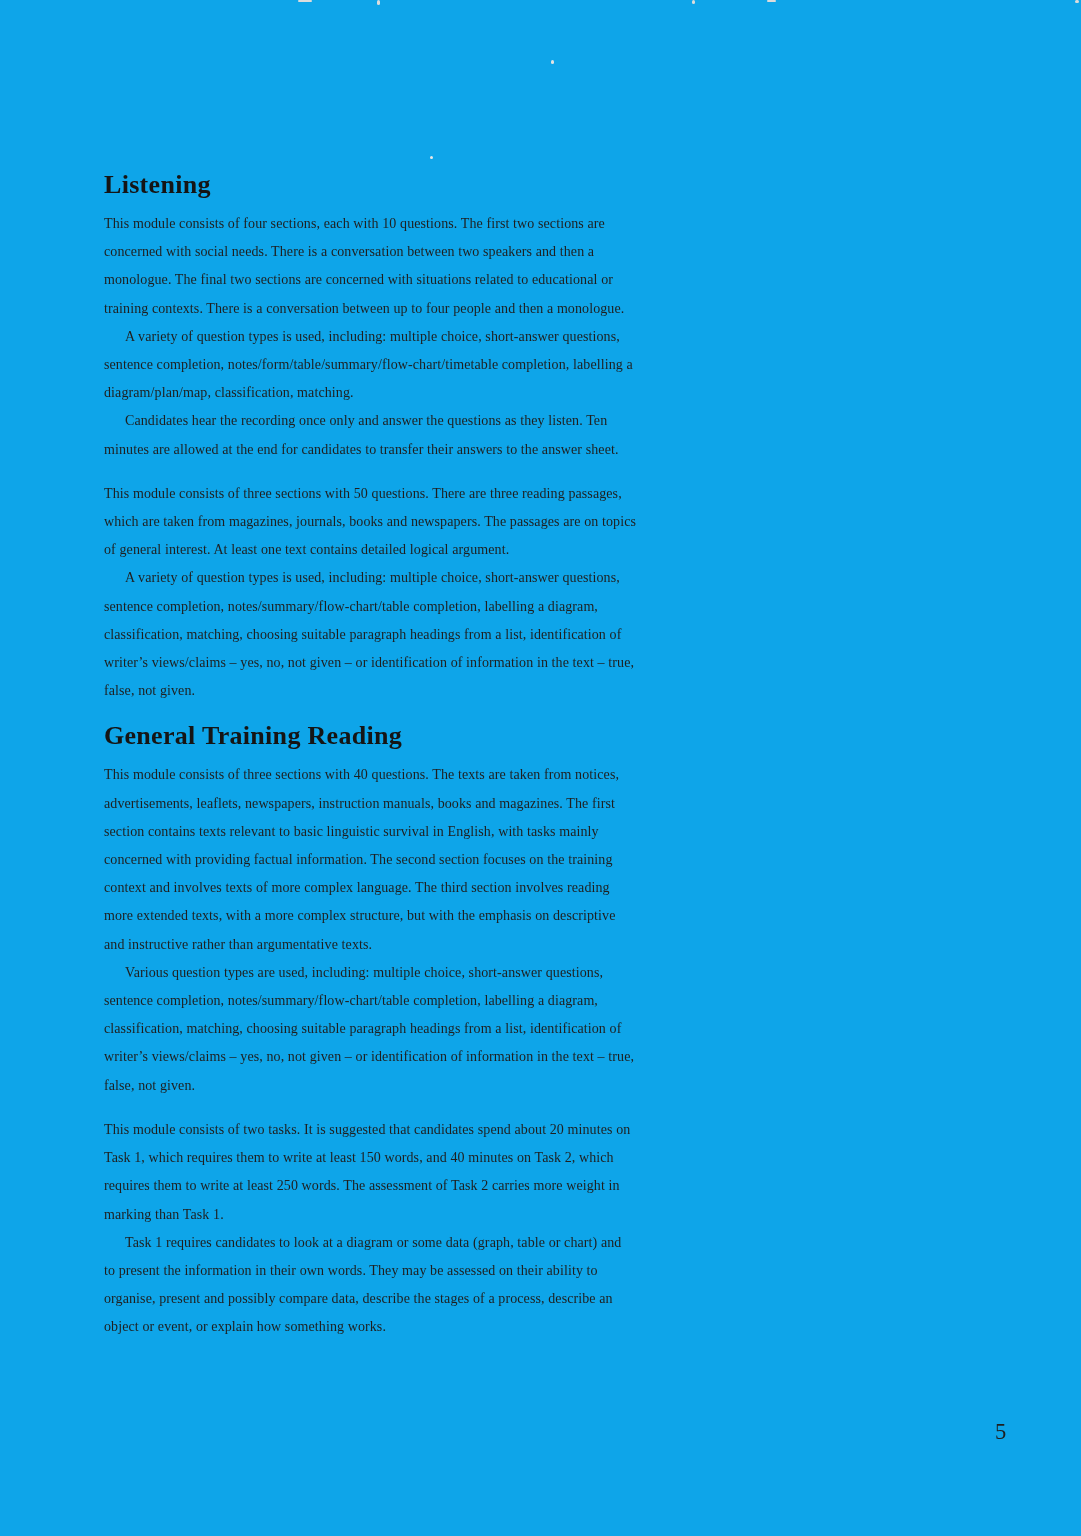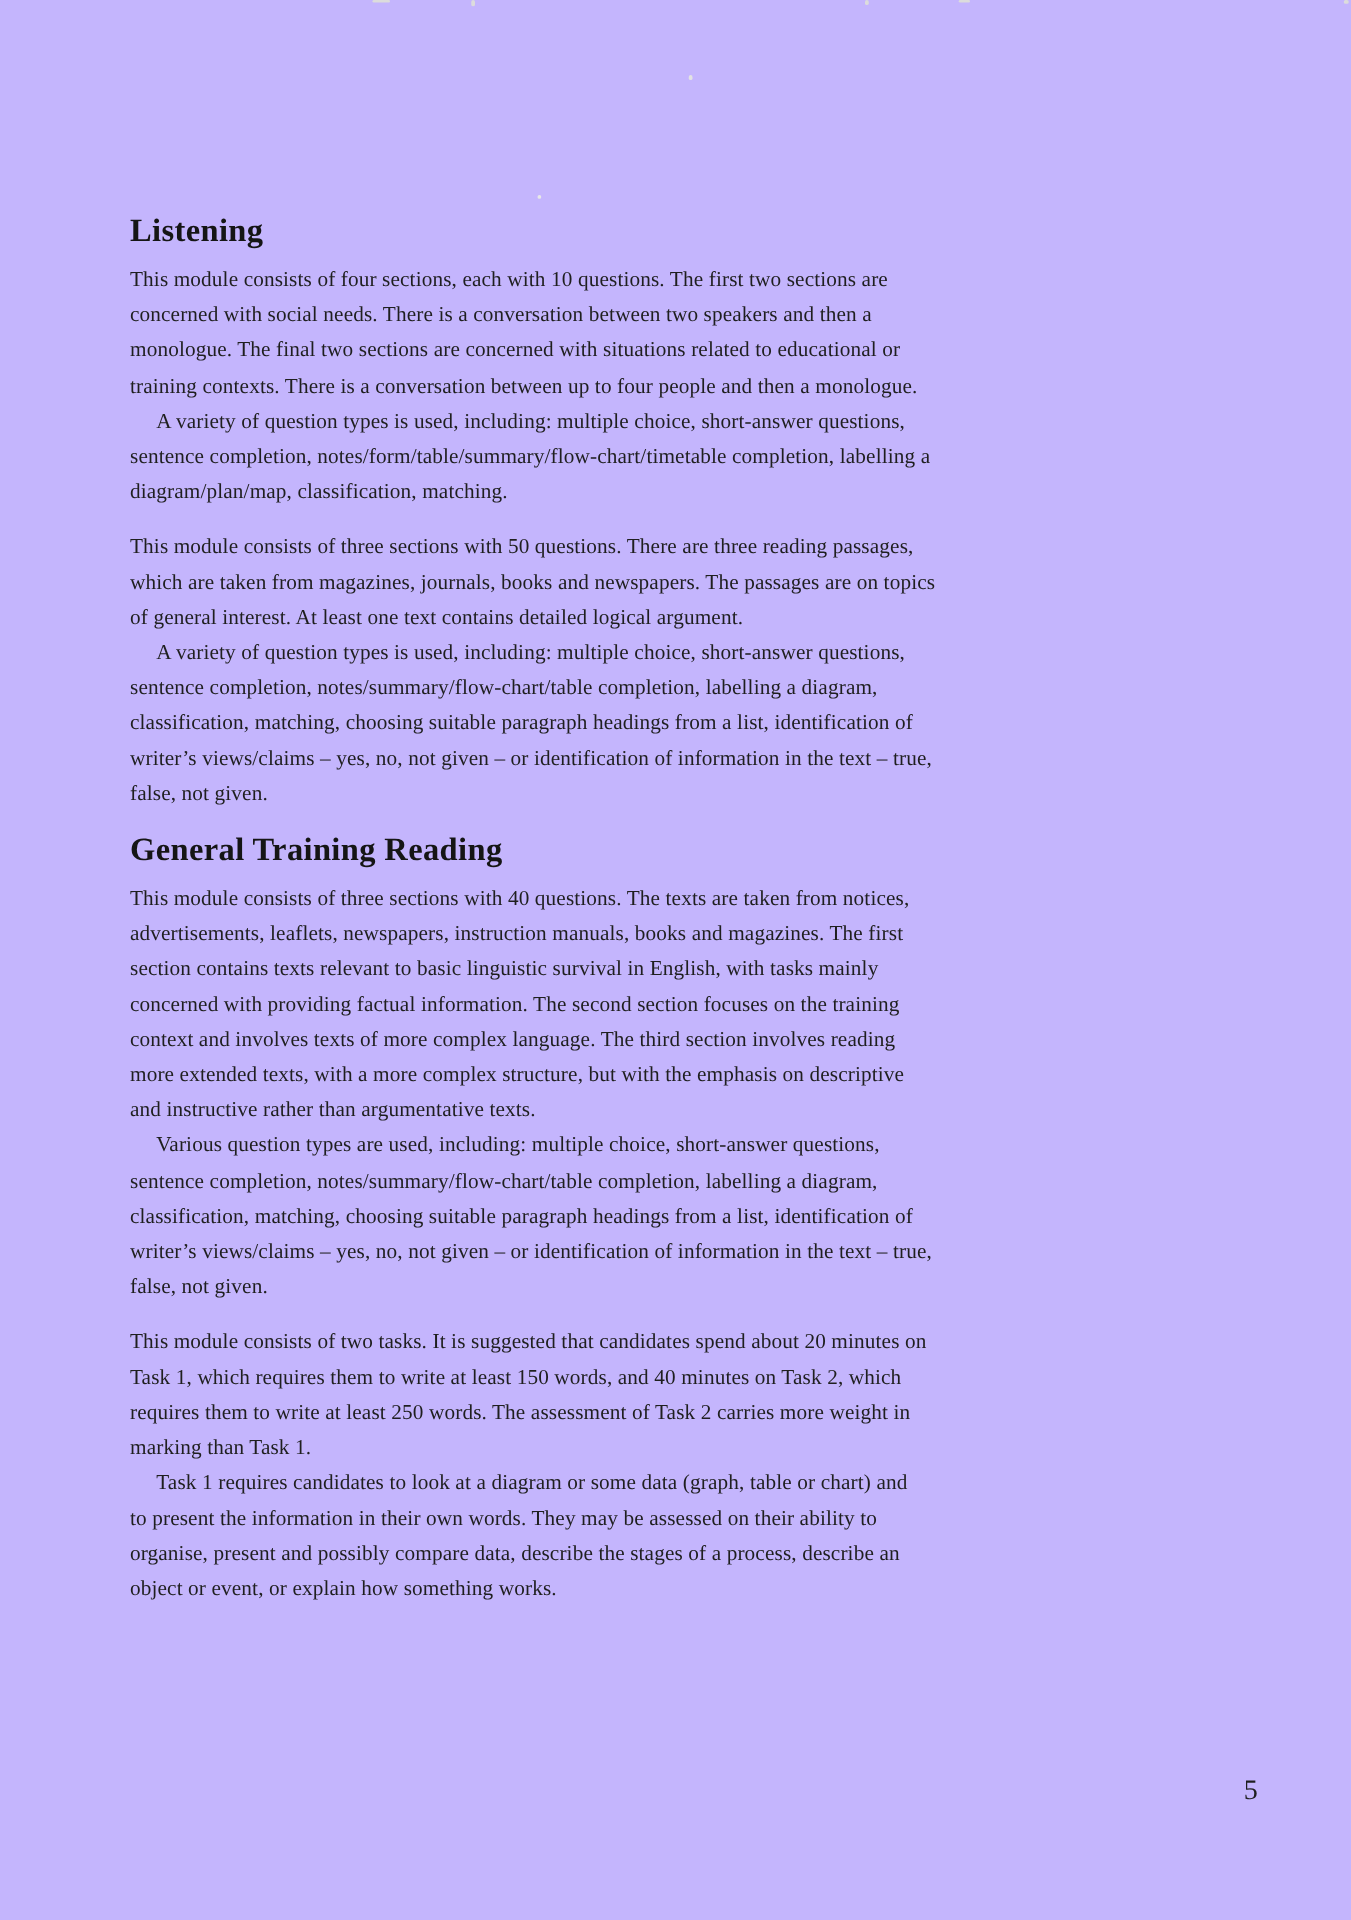--- a/index.html
+++ b/index.html
@@ -8,40 +8,40 @@
     height: 1536px;
     position: relative;
     background: #ffffff;
     font-family: "Liberation Serif", serif;
     color: #1f1f1f;
     overflow: hidden;
   }
   .page {
     position: absolute;
     inset: 0;
-    background: #c4b5fd;
+    background: #0ea5e9;
   }
   .content {
     position: absolute;
     left: 104px;
     top: 170px;
     width: 916px;
   }
   .section { margin: 0; }
   .section + .section { margin-top: 16px; }
   .heading {
     font-size: 26px;
     line-height: 30px;
     font-weight: 700;
     letter-spacing: 0.3px;
     margin: 0 0 10px 0;
     color: #151515;
   }
   .para {
-    font-size: 17px;
+    font-size: 14px;
     line-height: 28.2px;
     white-space: pre;
     margin: 0;
     letter-spacing: 0.1px;
   }
   .para.indent { text-indent: 21px; }
   .page-number {
     position: absolute;
     left: 995px;
     top: 1418px;
@@ -80,20 +80,22 @@
 
     <div class="section">
       <h2 class="heading">Listening</h2>
       <p class="para">This module consists of four sections, each with 10 questions. The first two sections are
 concerned with social needs. There is a conversation between two speakers and then a
 monologue. The final two sections are concerned with situations related to educational or
 training contexts. There is a conversation between up to four people and then a monologue.</p>
       <p class="para indent">A variety of question types is used, including: multiple choice, short-answer questions,
 sentence completion, notes/form/table/summary/flow-chart/timetable completion, labelling a
 diagram/plan/map, classification, matching.</p>
+      <p class="para indent">Candidates hear the recording once only and answer the questions as they listen. Ten
+minutes are allowed at the end for candidates to transfer their answers to the answer sheet.</p>
     </div>
 
     <div class="section">
       <p class="para">This module consists of three sections with 50 questions. There are three reading passages,
 which are taken from magazines, journals, books and newspapers. The passages are on topics
 of general interest. At least one text contains detailed logical argument.</p>
       <p class="para indent">A variety of question types is used, including: multiple choice, short-answer questions,
 sentence completion, notes/summary/flow-chart/table completion, labelling a diagram,
 classification, matching, choosing suitable paragraph headings from a list, identification of
 writer’s views/claims – yes, no, not given – or identification of information in the text – true,

